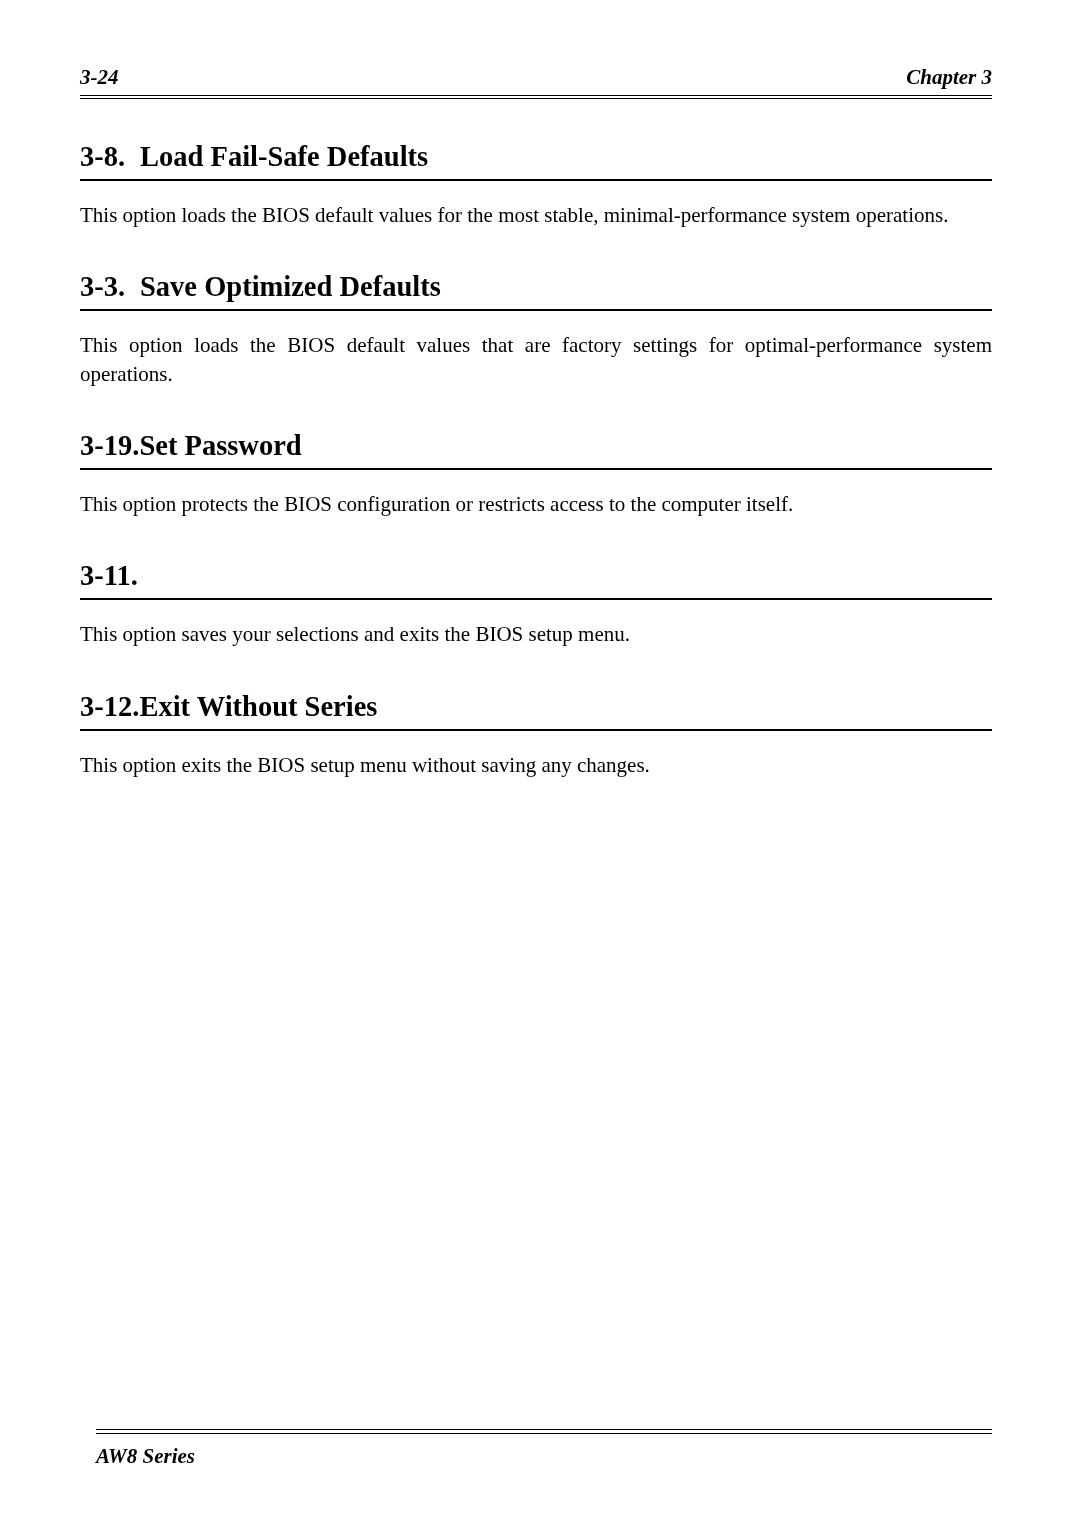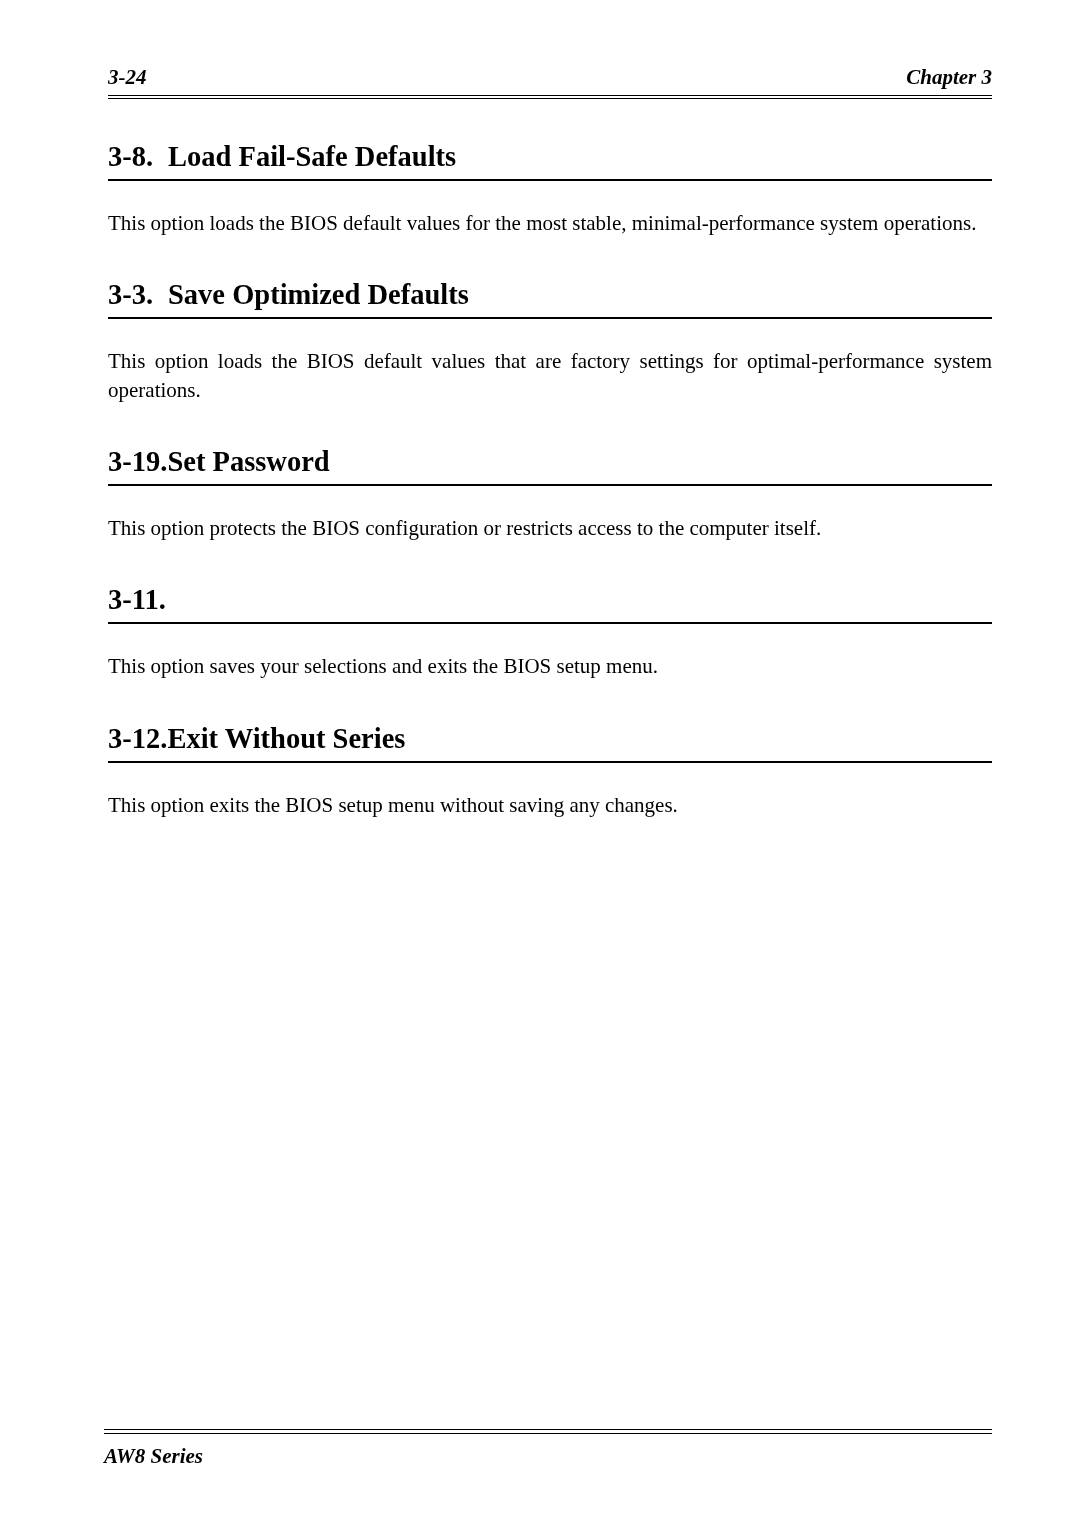--- a/index.html
+++ b/index.html
@@ -9,21 +9,21 @@
     }
     body {
       width: 1080px;
       height: 1529px;
       background: #ffffff;
       font-family: 'Times New Roman', Times, serif;
       color: #000000;
       position: relative;
     }
     .page {
-      padding: 65px 88px 60px 108px;
+      padding: 65px 88px 60px 80px;
       height: 100%;
       position: relative;
     }
     .dbl-rule {
       height: 4px;
       border-top: 1.5px solid #000;
       border-bottom: 1px solid #000;
       margin-top: 2px;
     }
     .header-line {
@@ -42,31 +42,31 @@
       font-size: 28.5px;
       padding-bottom: 6px;
       border-bottom: 2px solid #000000;
       display: flex;
       gap: 0;
     }
     .section-heading .num {
       min-width: 60px;
     }
     .section-body {
-      margin-top: 28px;
+      margin-top: 20px;
       font-size: 21px;
       line-height: 1.35;
     }
     .justify {
       text-align: justify;
     }
     .footer {
       position: absolute;
       bottom: 60px;
-      left: 104px;
+      left: 96px;
       right: 88px;
     }
     .footer-text {
       font-style: italic;
       font-weight: bold;
       font-size: 21px;
       padding-top: 6px;
     }
     .footer-rule {
       height: 5px;

